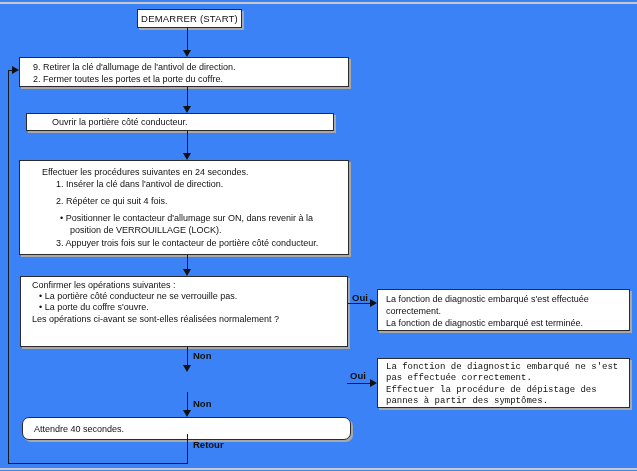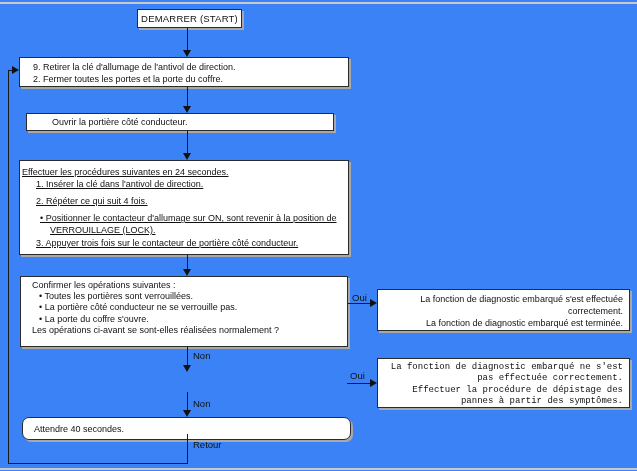--- a/index.html
+++ b/index.html
@@ -9,30 +9,30 @@
   }
   .page-rule{position:absolute;left:0;width:637px;height:2px;background:#c9c9c9;}
   .box{
     position:absolute;background:#fff;border:1px solid #2b2b2b;
     box-shadow:2px 2px 0 #a8a8a8;font-size:9px;line-height:12px;box-sizing:border-box;
   }
   .vline{position:absolute;width:1px;background:#1a1a1a;}
   .hline{position:absolute;height:1px;background:#1a1a1a;}
   .arr-d{position:absolute;width:0;height:0;border-left:4px solid transparent;border-right:4px solid transparent;border-top:7px solid #111;}
   .arr-r{position:absolute;width:0;height:0;border-top:4px solid transparent;border-bottom:4px solid transparent;border-left:7px solid #111;}
-  .lbl{position:absolute;font-size:9.5px;font-weight:normal;line-height:10px;}
+  .lbl{position:absolute;font-size:9.5px;font-weight:bold;line-height:10px;}
   .start{display:flex;align-items:center;justify-content:center;font-size:9.5px;letter-spacing:0.2px;}
   .ln{white-space:nowrap;}
-  .t3{padding:5px 8px 0 2px;text-decoration:underline;}
+  .t3{padding:5px 8px 0 22px;}
   .t3 .num{padding-left:14px;margin-top:5px;white-space:nowrap;}
   .t3 .num.first{margin-top:0;}
   .t3 .bul{padding-left:28px;text-indent:-10px;margin-top:5px;line-height:12px;}
   .t4{padding:3px 6px 0 11px;line-height:11.2px;}
   .t4 .c-item{padding-left:7px;white-space:nowrap;}
-  .rtxt{padding:3px 6px 0 8px;line-height:12px;text-align:right;}
+  .rtxt{padding:3px 6px 0 8px;line-height:12px;}
   .single{display:flex;align-items:center;}
 </style>
 </head>
 <body>
 
 <div id="stage">
 
   <div class="page-rule" style="top:2px;"></div>
   <div class="page-rule" style="top:468px;"></div>
 
@@ -46,27 +46,26 @@
   </div>
 
   <div class="box single" style="left:19px;top:113px;width:308px;height:18px;padding-left:25px;margin-left:7px;">
     <span class="ln">Ouvrir la portière côté conducteur.</span>
   </div>
 
   <div class="box t3" style="left:19px;top:160px;width:330px;height:95px;">
     <div class="ln">Effectuer les procédures suivantes en 24 secondes.</div>
     <div class="num first">1. Insérer la clé dans l'antivol de direction.</div>
     <div class="num">2. Répéter ce qui suit 4 fois.</div>
-    <div class="bul">• Positionner le contacteur d'allumage sur ON, sont revenir à la position de VERROUILLAGE (LOCK).</div>
+    <div class="bul">• Positionner le contacteur d'allumage sur ON, dans revenir à la position de VERROUILLAGE (LOCK).</div>
     <div class="num" style="margin-top:1px;">3. Appuyer trois fois sur le contacteur de portière côté conducteur.</div>
   </div>
 
   <div class="box t4" style="left:20px;top:276px;width:328px;height:71px;">
     <div class="ln">Confirmer les opérations suivantes :</div>
-    <div class="c-item">• Toutes les portières sont verrouillées.</div>
     <div class="c-item">• La portière côté conducteur ne se verrouille pas.</div>
     <div class="c-item">• La porte du coffre s'ouvre.</div>
     <div class="ln">Les opérations ci-avant se sont-elles réalisées normalement ?</div>
   </div>
 
 
   <div class="box single" style="left:22px;top:417px;width:329px;height:23px;padding-left:11px;border-radius:7px;">
     <span class="ln">Attendre 40 secondes.</span>
   </div>
 

